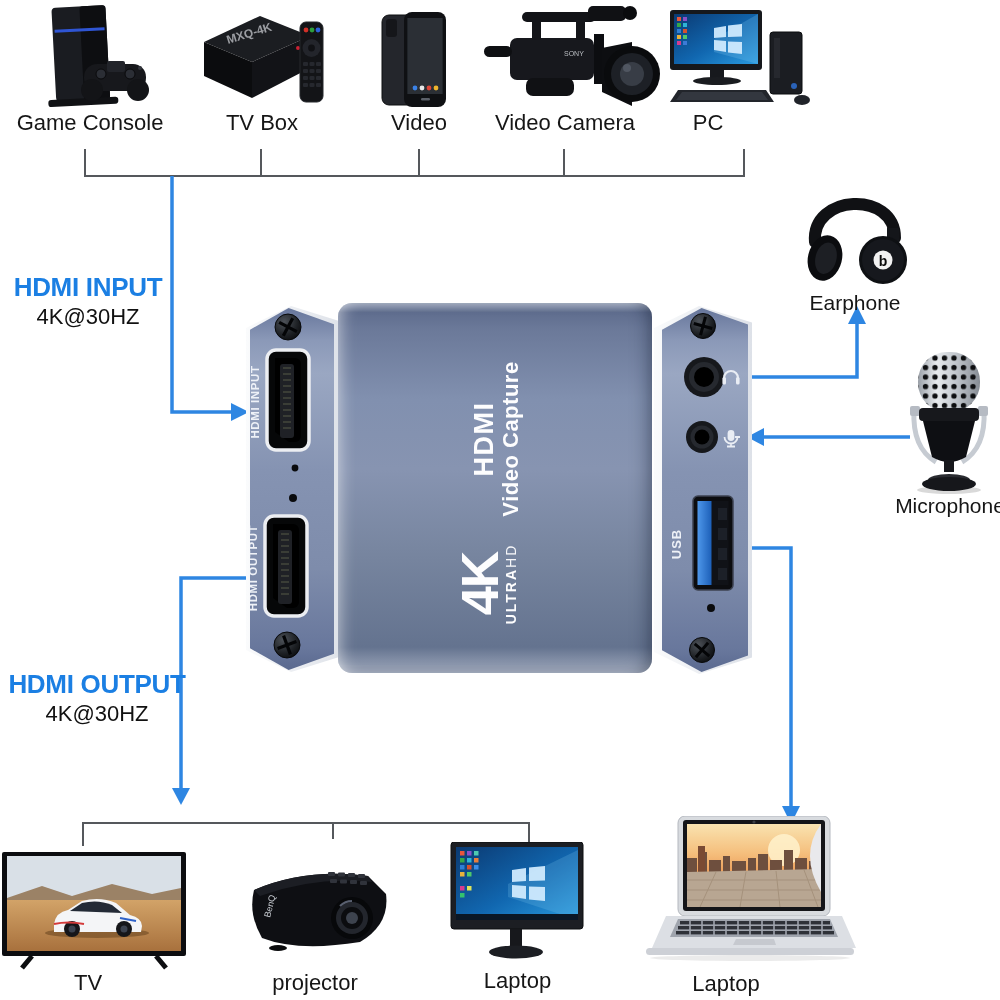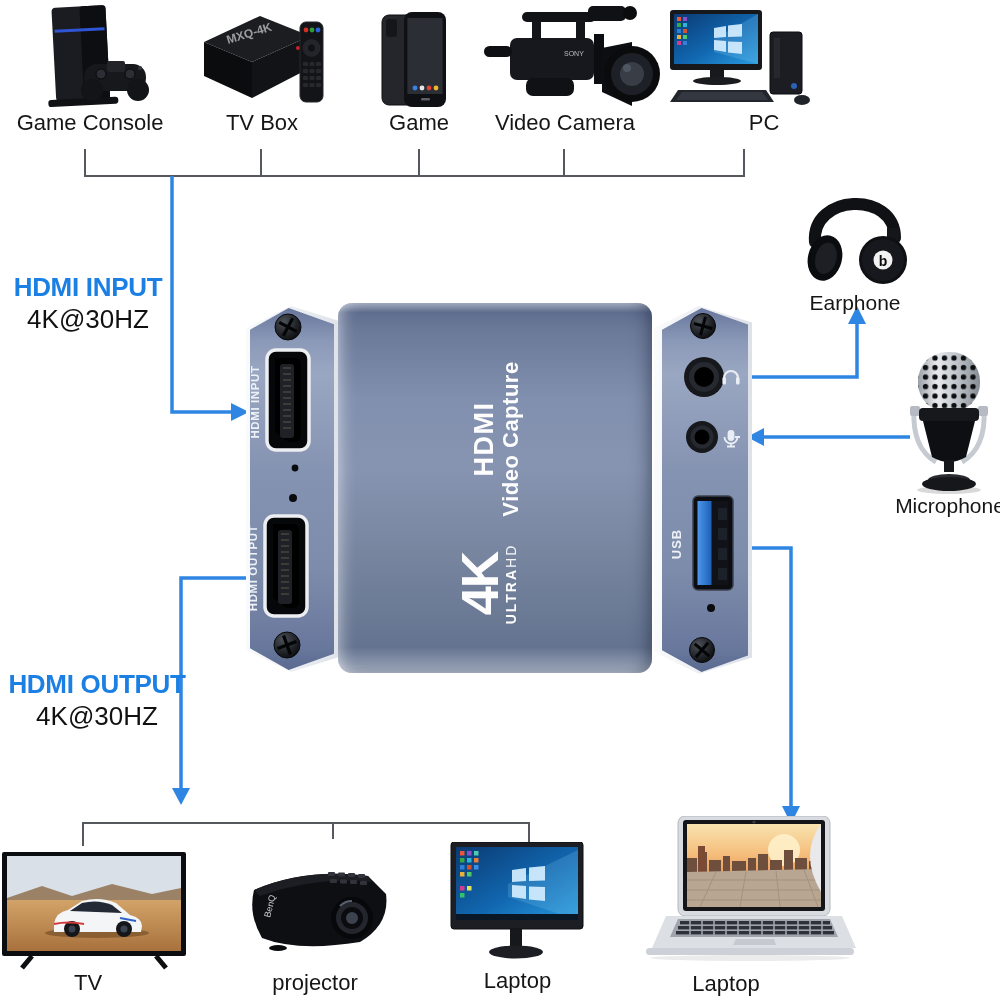--- a/index.html
+++ b/index.html
@@ -3,21 +3,21 @@
 <meta charset="utf-8">
 <style>
   html,body{margin:0;padding:0;background:#fff;}
   #canvas{position:relative;width:1000px;height:1000px;background:#ffffff;overflow:hidden;
           font-family:"Liberation Sans",sans-serif;}
   .img{position:absolute;z-index:2;}
   .img svg{display:block;width:100%;height:100%;}
   .dev-label{position:absolute;z-index:3;text-align:center;color:#161616;font-size:22px;line-height:1.1;}
   .callout{position:absolute;z-index:3;text-align:center;}
   .callout .t{color:#1b7fe3;font-weight:bold;font-size:26px;line-height:1.15;letter-spacing:-0.3px;}
-  .callout .s{color:#111;font-size:26px;line-height:1.25;}
+  .callout .s{color:#111;font-size:22px;line-height:1.25;}
   #connectors{position:absolute;left:0;top:0;z-index:1;}
   
   .panel-back{position:absolute;z-index:2;background:linear-gradient(90deg,#fafbfc,#dde1e8);
               clip-path:polygon(0% 6%,46% 0%,100% 4.5%,100% 95.5%,46% 100%,0% 94%);}
   .panel{position:absolute;z-index:3;
          background:linear-gradient(180deg,#67769b 0%,#8b99b8 9%,#9aa7c2 18%,#8593b2 45%,#7e8cab 72%,#68779c 94%,#5a698f 100%);
          clip-path:polygon(0% 6%,46% 0%,100% 4.5%,100% 95.5%,46% 100%,0% 94%);}
   .panel svg{display:block;width:100%;height:100%;}
   .body-main{position:absolute;z-index:3;border-radius:14px;
          background:linear-gradient(180deg,#a3adc2 0%,#5f6d8e 2.5%,#6b7999 7%,#8190af 26%,#8794b1 45%,#77859f 68%,#64738f 93%,#8e99af 98%);
@@ -168,21 +168,21 @@
         <rect x="29.5" y="8" width="35" height="76" fill="#33373f"></rect>
         <rect x="29.5" y="8" width="35" height="76" fill="#22252b" opacity="0.45"></rect>
         <circle cx="37" cy="78" r="2.4" fill="#3b82e6"></circle>
           <circle cx="44" cy="78" r="2.4" fill="#e8e8e8"></circle>
         <circle cx="51" cy="78" r="2.4" fill="#de4538"></circle>
           <circle cx="58" cy="78" r="2.4" fill="#f0b52d"></circle>
         <rect x="43" y="88" width="9" height="2.5" rx="1.2" fill="#5b5f68"></rect>
       </g>
     </svg>
   </div>
-  <div class="dev-label" style="left:366px;top:111px;width:106px">Game</div>
+  <div class="dev-label" style="left:366px;top:111px;width:106px">Video</div>
 
   <div class="img" style="left:476px;top:0;width:184px;height:112px">
     <svg viewBox="0 0 184 112">
       <g>
         <rect x="34" y="38" width="84" height="42" rx="7" fill="#17181d"></rect>
         <rect x="46" y="12" width="74" height="10" rx="5" fill="#121317"></rect>
         <rect x="56" y="20" width="9" height="20" fill="#141519"></rect>
         <rect x="100" y="20" width="9" height="20" fill="#141519"></rect>
         <rect x="112" y="6" width="38" height="15" rx="5" fill="#101114"></rect>
         <circle cx="154" cy="13" r="7" fill="#0b0c0e"></circle>
@@ -234,21 +234,21 @@
         <rect x="48" y="66" width="14" height="9" fill="#17191d"></rect>
         <ellipse cx="55" cy="77" rx="24" ry="4" fill="#1a1c20"></ellipse>
       </g>
       <g>
         <polygon points="16,86 104,86 112,98 8,98" fill="#22252b"></polygon>
         <polygon points="20,88 100,88 106,96 14,96" fill="#33373f"></polygon>
         <ellipse cx="140" cy="96" rx="8" ry="5" fill="#202329"></ellipse>
       </g>
     </svg>
   </div>
-  <div class="dev-label" style="left:712px;top:111px;width:104px">PC</div>
+  <div class="dev-label" style="left:656px;top:111px;width:104px">PC</div>
 
   <div class="callout" style="left:2px;top:273px;width:172px">
     <div class="t">HDMI INPUT</div>
     <div class="s">4K@30HZ</div>
   </div>
   <div class="callout" style="left:2px;top:670px;width:190px">
     <div class="t">HDMI OUTPUT</div>
     <div class="s">4K@30HZ</div>
   </div>
   <div class="callout" style="left:795px;top:658px;width:205px">

